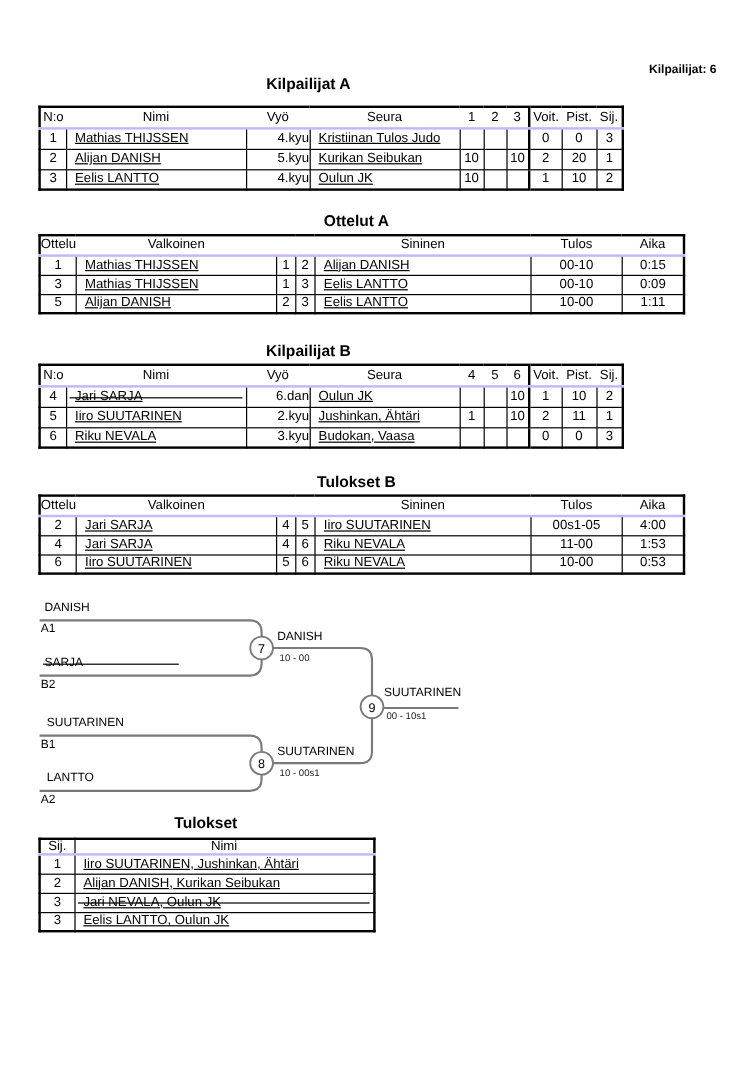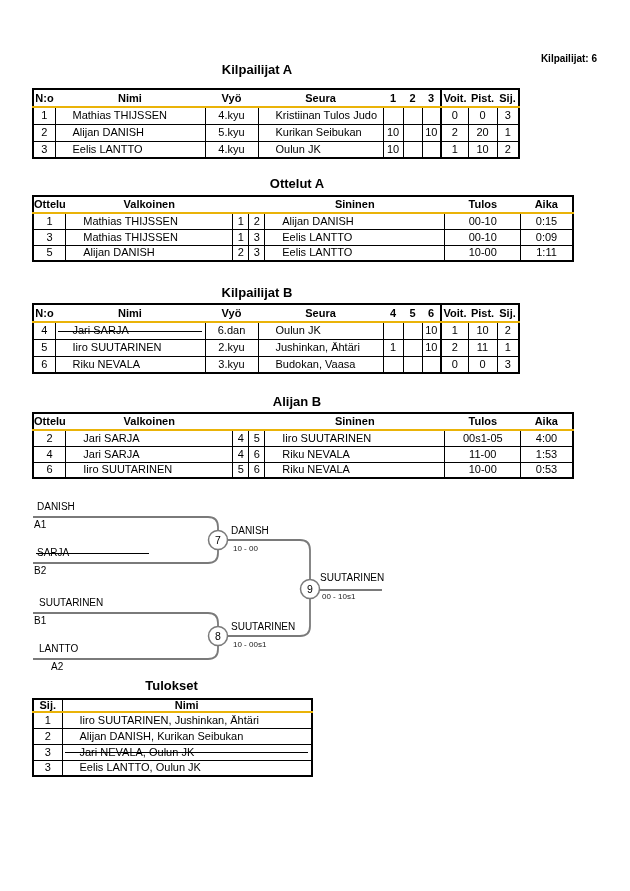--- a/index.html
+++ b/index.html
@@ -9,24 +9,24 @@
   .title{position:absolute;top:27px;left:0;width:524px;text-align:center;
          font-size:21px;font-weight:bold;white-space:pre;}
   .count{position:absolute;top:53px;right:33px;font-size:10px;font-weight:bold;}
 
   .sec{position:absolute;font-size:13px;font-weight:bold;text-align:center;white-space:nowrap;}
 
   table{position:absolute;border-collapse:collapse;table-layout:fixed;background:#fff;
         border:2px solid #000;}
   th,td{font-size:11px;line-height:1;white-space:nowrap;padding:0;
         text-align:center;vertical-align:middle;}
-  th{font-weight:bold;border:none;border-bottom:2px solid #eab308;overflow:visible;}
+  th{font-weight:normal;border:none;border-bottom:2px solid #c4b5fd;overflow:visible;}
   td{border:1px solid #000;overflow:hidden;}
-  .al{text-align:left;padding-left:17px;}
-  .belt{text-align:center;}
+  .al{text-align:left;padding-left:7px;text-decoration:underline;}
+  .belt{text-align:right;}
   .tl{border-left:2px solid #000 !important;}
   .pool tr.hr{height:18px;}  .pool tr.br{height:17px;}
   .match tr.hr{height:17px;} .match tr.br{height:16px;}
   .res tr.hr{height:13px;}   .res tr.br{height:16px;}
   .res th.nl{border-left:1px solid #000;}
   td.strike{position:relative;}
   td.strike::after{content:"";position:absolute;left:2px;right:3px;top:50%;
                    border-top:1.5px solid #000;}
 
   .blab{position:absolute;font-size:10px;white-space:nowrap;}
@@ -220,21 +220,21 @@
       <td></td>
       <td></td>
       <td></td>
       <td class="tl">0</td>
       <td>0</td>
       <td>3</td>
     </tr>
   </tbody>
     </table>
 
-  <div class="sec" style="left:32px;width:530px;top:394px">Alijan B</div>
+  <div class="sec" style="left:32px;width:530px;top:394px">Tulokset B</div>
   <table class="match" style="left:32px;top:412px">
     <colgroup>
         <col style="width:22px">
         <col style="width:167px">
         <col style="width:16px">
         <col style="width:16px">
         <col style="width:180px">
         <col style="width:76px">
         <col style="width:52px">
       </colgroup>
@@ -298,21 +298,21 @@
     </g>
   </svg>
 
   <div class="blab" style="left:37px;top:501px">DANISH</div>
   <div class="bslot" style="left:34px;top:519px">A1</div>
   <div class="blab bstrike" style="left:37px;top:547px">SARJA</div>
   <div class="bslot" style="left:34px;top:565px">B2</div>
   <div class="blab" style="left:39px;top:597px">SUUTARINEN</div>
   <div class="bslot" style="left:34px;top:615px">B1</div>
   <div class="blab" style="left:39px;top:643px">LANTTO</div>
-  <div class="bslot" style="left:51px;top:661px">A2</div>
+  <div class="bslot" style="left:34px;top:661px">A2</div>
 
   <div class="blab" style="left:231px;top:525px">DANISH</div>
   <div class="bscore" style="left:233px;top:544px">10 - 00</div>
   <div class="blab" style="left:231px;top:621px">SUUTARINEN</div>
   <div class="bscore" style="left:233px;top:640px">10 - 00s1</div>
   <div class="blab" style="left:320px;top:572px">SUUTARINEN</div>
   <div class="bscore" style="left:322px;top:592px">00 - 10s1</div>
 
   <div class="sec" style="left:32px;width:279px;top:678px">Tulokset</div>
   <table class="res" style="left:32px;top:698px">

